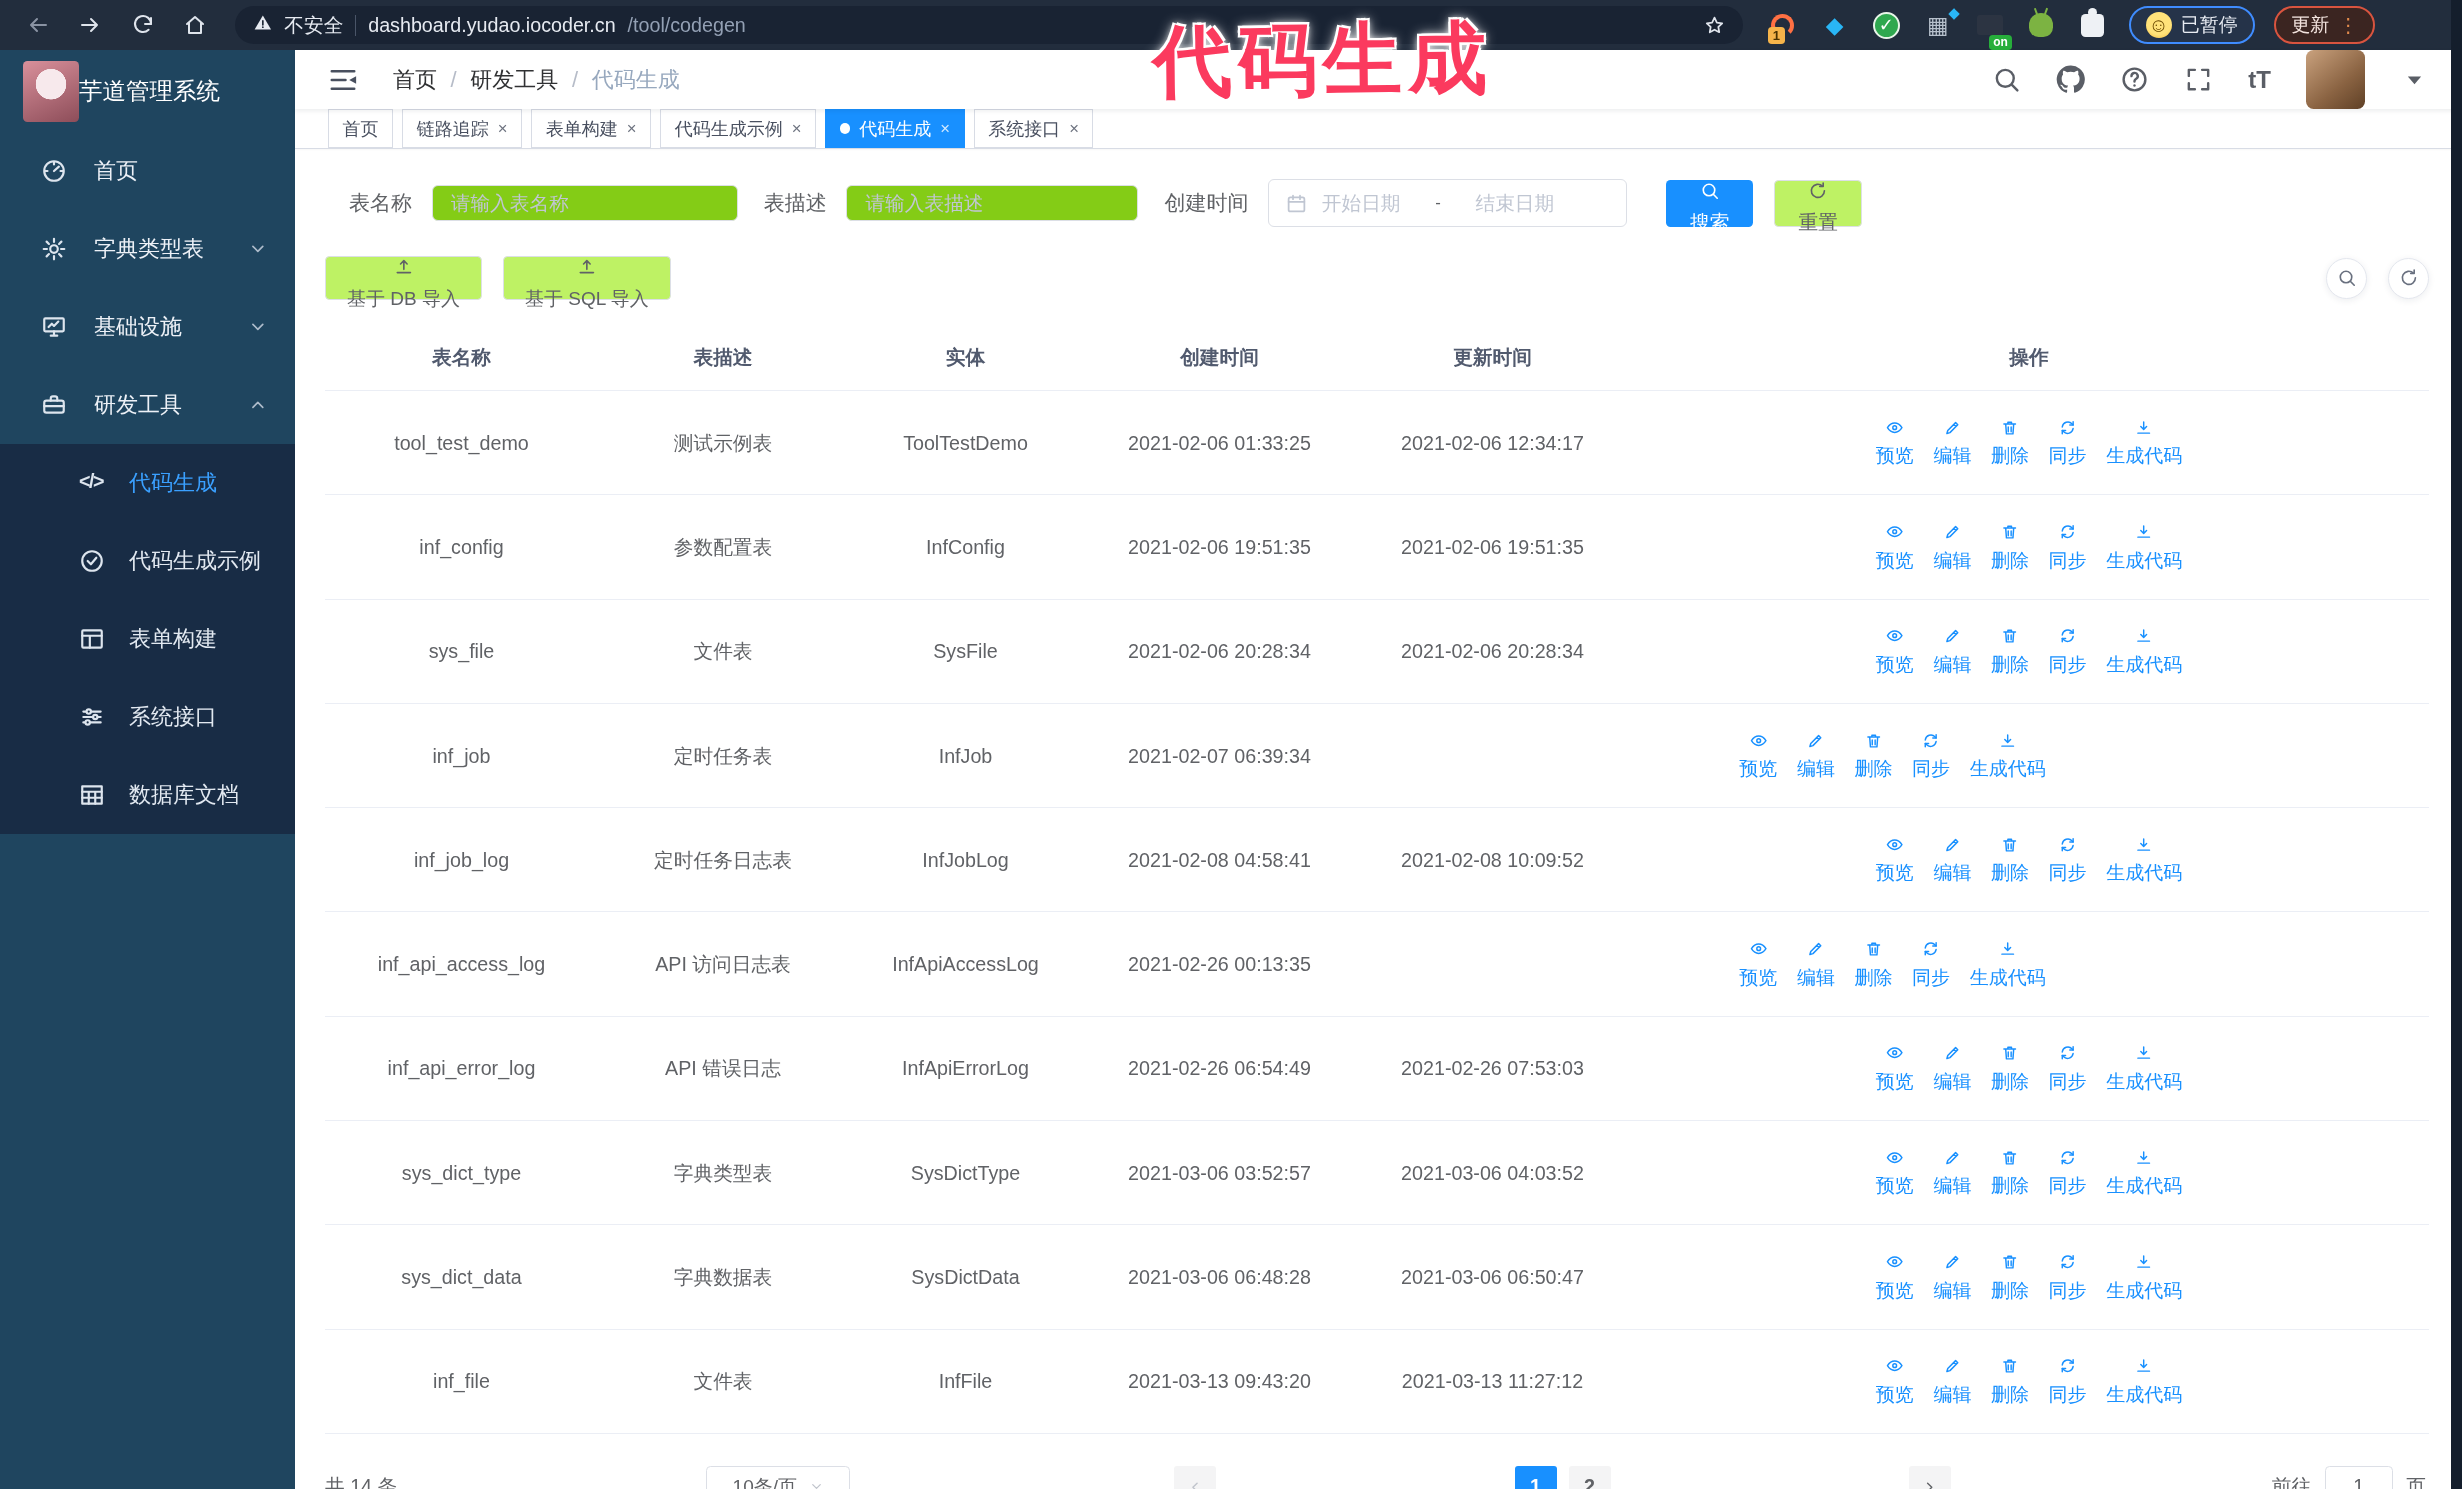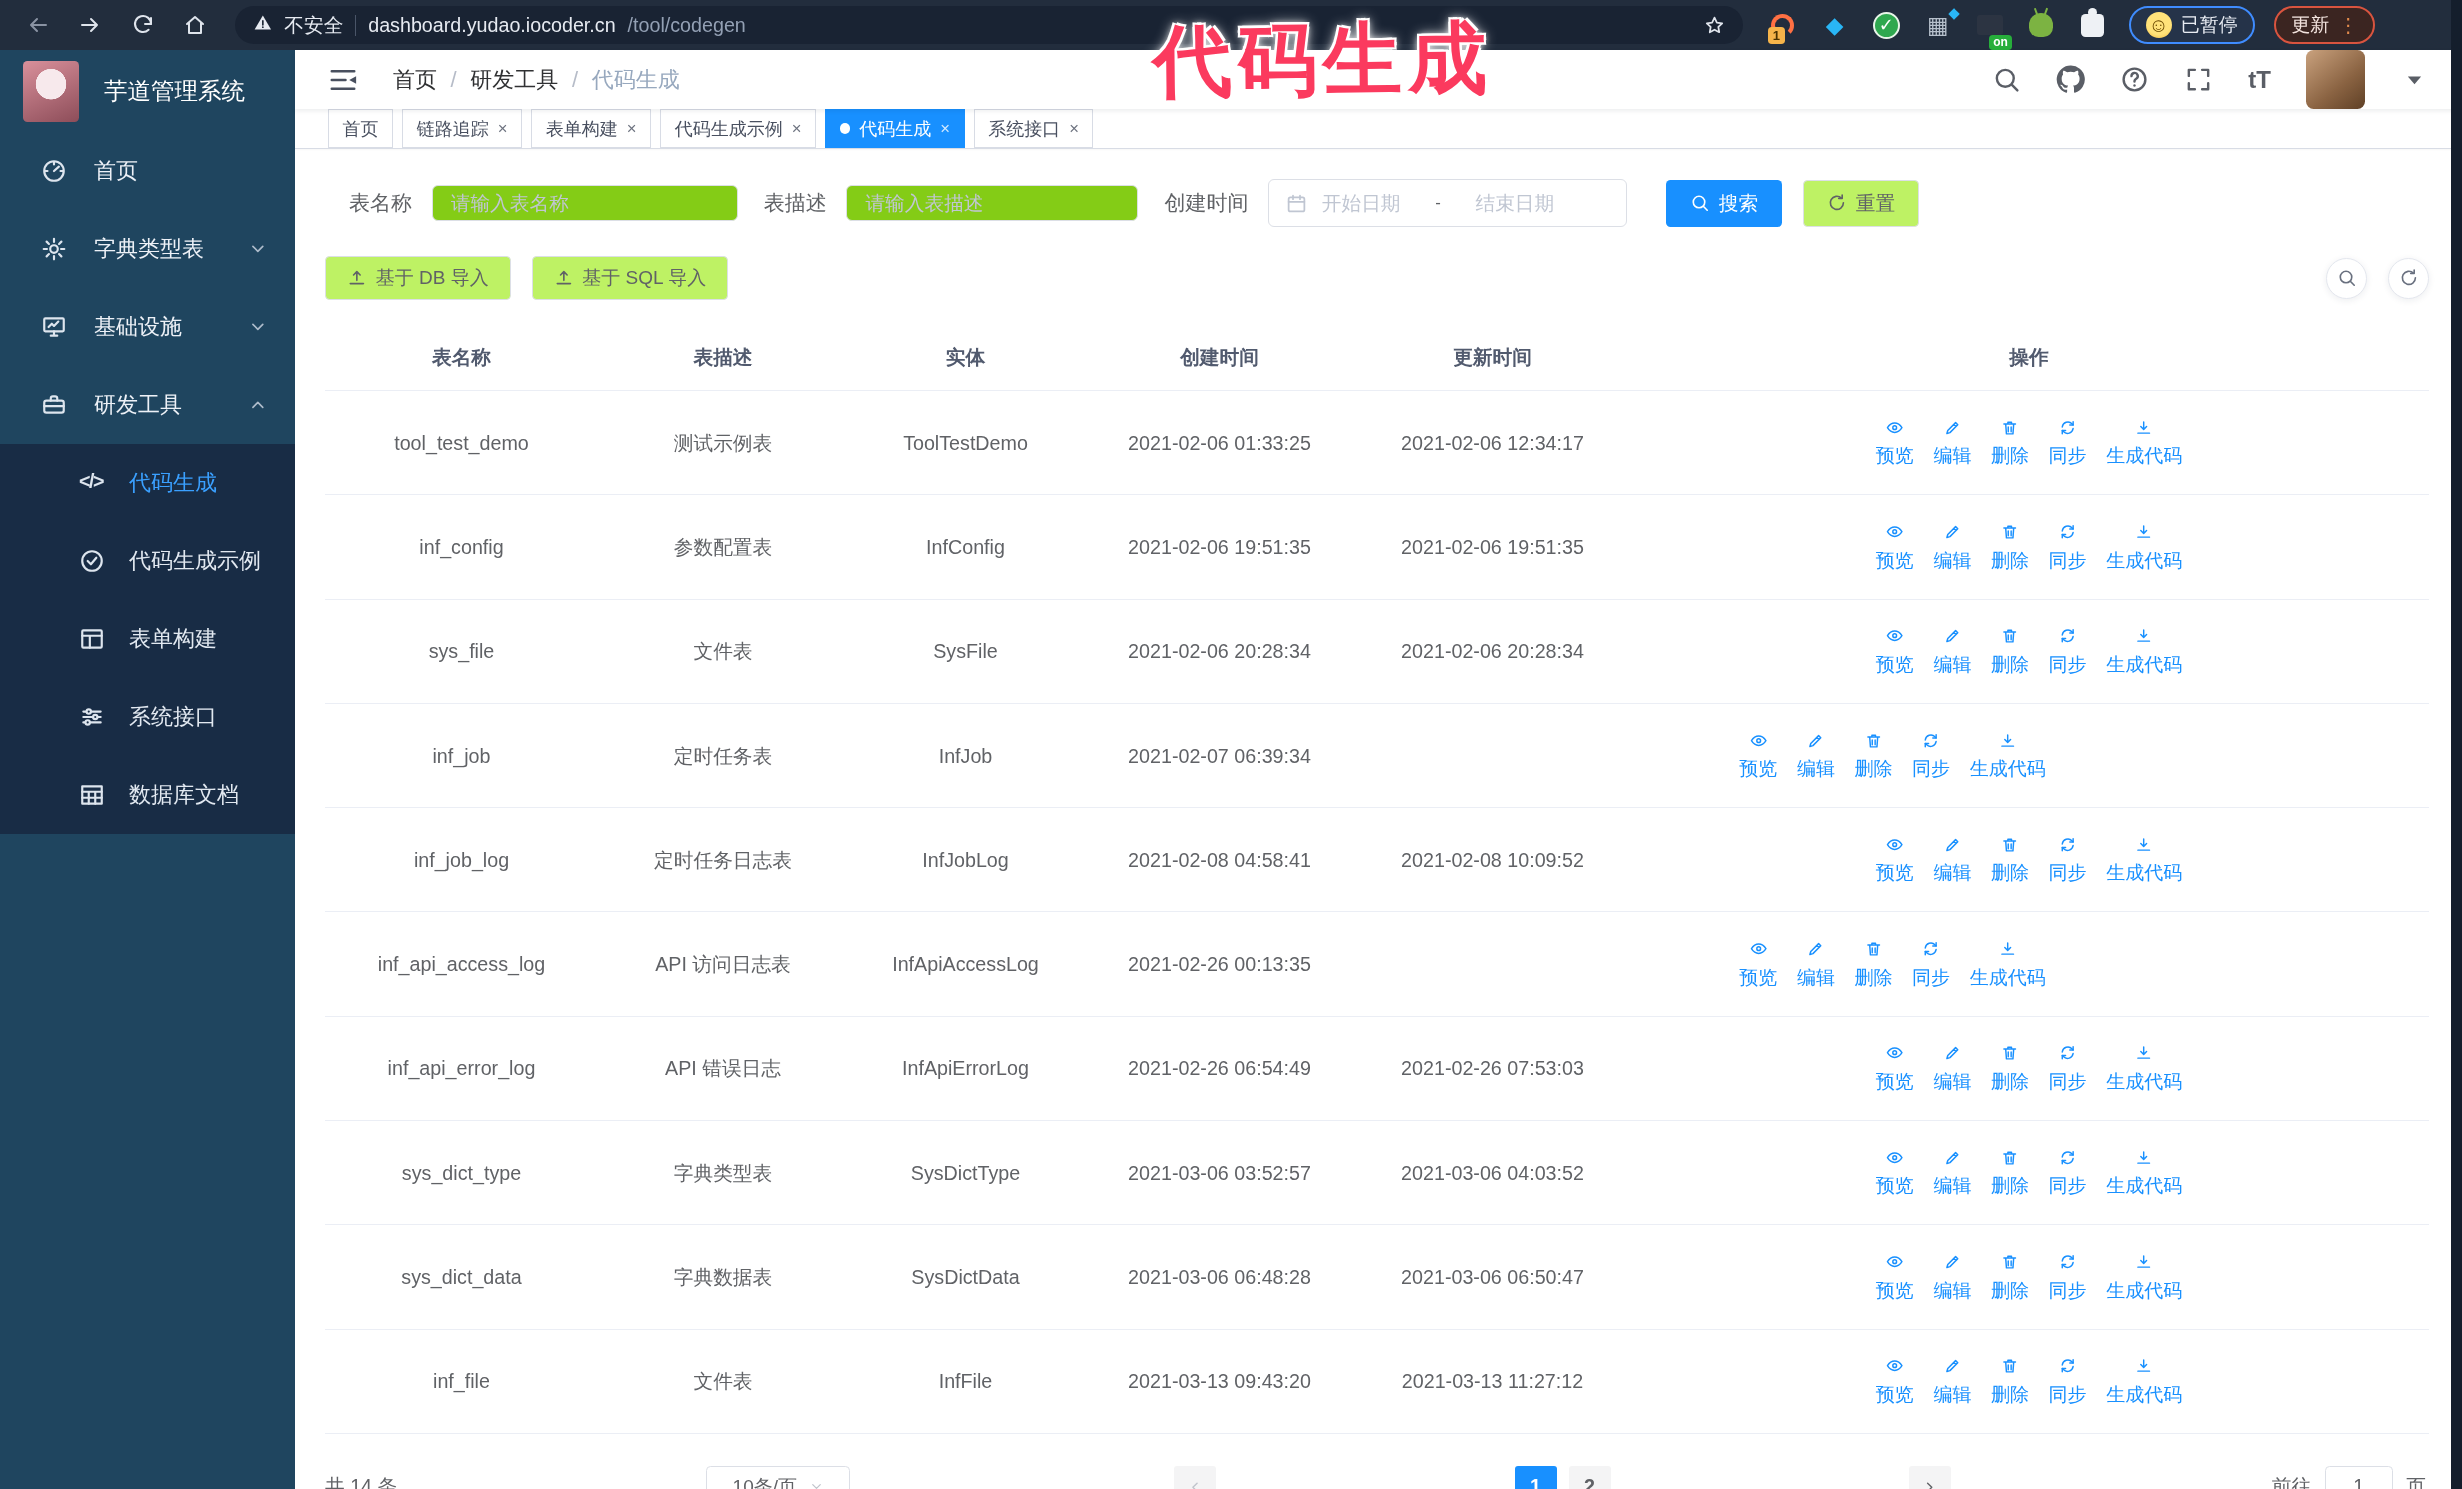--- a/index.html
+++ b/index.html
@@ -37,21 +37,21 @@
   .ext-puzzle:before { content:""; position:absolute; top:-6px; left:6.8px; width:9px; height:9px; border-radius:50%; background:#eef1f5; }
   .pill { height:38px; border-radius:19px; display:flex; align-items:center; gap:9px; padding:0 15px; font-size:19px; }
   .pill-paused { background:#253349; border:2.3px solid #3f8cff; color:#e8ecf3; }
   .pill-update { background:#3b2521; border:2.3px solid #d9543f; color:#f2e3de; }
   .emoji-face { width:26px; height:26px; border-radius:50%; background:radial-gradient(circle at 50% 40%, #ffe27a 0 60%, #f7b733 100%); color:#6b4a00; font-size:19.7px; line-height:26px; text-align:center; }
   .dots3 { color:#e08a4c; font-size:19.7px; letter-spacing:0; }
 
   
   .app { display:flex; height:1440px; }
   .sidebar { width:295px; flex:0 0 295px; background:#1f455f; color:#e9eef5; display:flex; flex-direction:column; }
-  .logo-row { height:82px; display:flex; align-items:center; padding-left:23px; gap:25px; }
+  .logo-row { height:82px; display:flex; align-items:center; padding-left:23px; gap:0; }
   .logo-img { width:56px; height:61px; border-radius:4.5px; background:
       radial-gradient(circle at 50% 38%, #f7e9ec 0 32%, rgba(0,0,0,0) 33%),
       linear-gradient(155deg, #d9909b, #8d4d59); flex:0 0 auto; }
   .logo-title { font-size:23.5px; color:#fff; }
   .menu-item { height:78px; display:flex; align-items:center; padding:0 27px 0 41px; font-size:22px; color:#edf1f7; cursor:default; }
   .menu-item .mi-icon { width:26px; height:26px; margin-right:27px; color:#dde5ee; display:flex; }
   .menu-item .mi-icon svg { width:26px; height:26px; }
   .menu-item .chev { margin-left:auto; color:#aebccb; display:flex; }
   .menu-item .chev svg { width:19.7px; height:19.7px; }
   .submenu { background:#182c45; }
@@ -91,21 +91,21 @@
   .f-label { font-size:21px; color:#606266; margin:0 19.7px 0 26px; white-space:nowrap; }
   .f-label:first-child { margin-left:24px; }
   .txt-input { height:36px; border:0.8px solid #dcdfe6; border-radius:6px; font-size:19.7px; color:#606266; padding:0 18px; background:#84cc16; }
   .txt-input::placeholder { color:#c0c6d2; }
   .in-name { width:306px; }
   .in-desc { width:292px; }
   .date-box { width:359px; height:48px; border:0.8px solid #dcdfe6; border-radius:6px; display:flex; align-items:center; padding:0 16.7px; gap:15px; color:#c0c6d2; font-size:19.7px; }
   .date-box .cal { display:flex; color:#c0c6d2; }
   .date-box .cal svg { width:21px; height:21px; }
   .date-box .rng-sep { color:#606266; font-size:16.7px; }
-  .btn { height:47px; border-radius:4.5px; font-size:19.7px; display:inline-flex; align-items:center; gap:9px; padding:0 23px; cursor:default; border:0.8px solid transparent; }
+  .btn { height:47px; border-radius:4.5px; font-size:19.7px; display:inline-flex; align-items:center; gap:9px; padding:0 23px; cursor:default; border:0.8px solid transparent;flex-direction:column; }
   .btn svg { width:19.7px; height:19.7px; }
   .btn-primary { background:#1890ff; color:#fff; margin-left:39px; }
   .btn-plain { background:#bef264; border-color:#dcdfe6; color:#606266; }
   .btn-reset { margin-left:21px; }
 
   .toolbar-row { margin-top:29px; display:flex; align-items:center; }
   .toolbar-row .btn { height:44px; font-size:19px; padding:0 21px; margin-right:21px; }
   .toolbar-spacer { flex:1; }
   .circle-btn { width:41px; height:41px; border-radius:50%; background:#fff; border:0.8px solid #e4e7ee; box-shadow:0 1.5px 7.6px rgba(30,40,60,.08); display:flex; align-items:center; justify-content:center; color:#69707f; margin-left:21px; }
   .circle-btn svg { width:19.7px; height:19.7px; }

